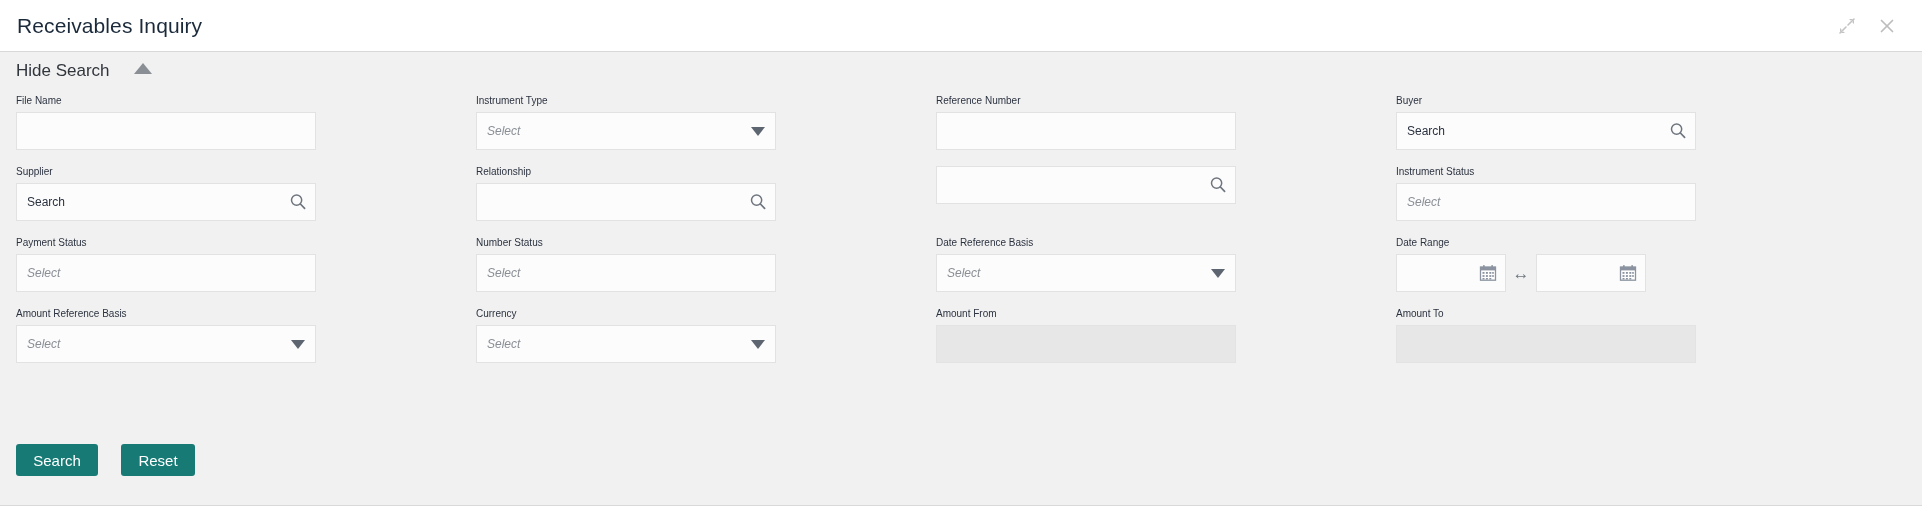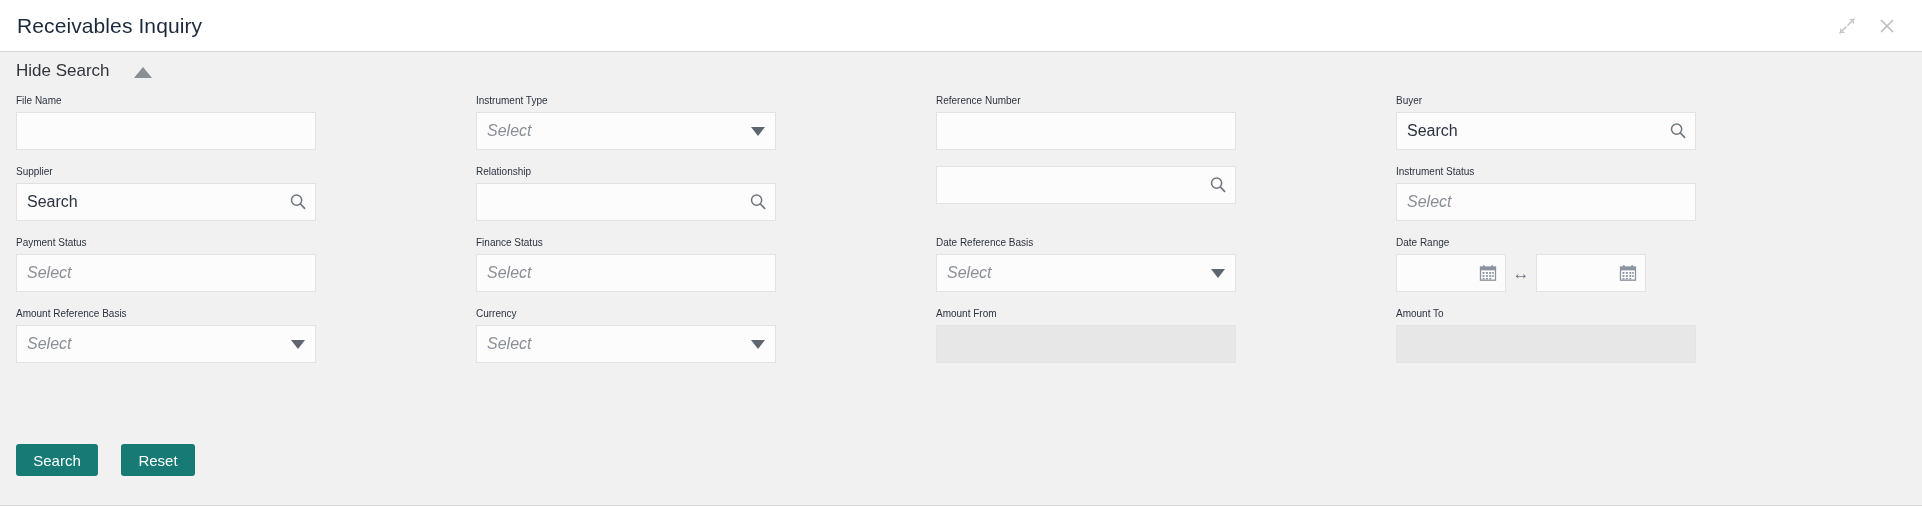--- a/index.html
+++ b/index.html
@@ -64,21 +64,21 @@
     position: relative;
     width: 1922px;
     height: 100%;
     padding: 0;
   }
 
   .hide-search {
     position: absolute;
     left: 16px; top: 9px;
     display: flex;
-    align-items: center;
+    align-items: flex-start;
     gap: 24px;
     cursor: pointer;
   }
   .hide-search-label {
     font-size: 17px;
     color: #30353c;
     white-space: nowrap;
   }
   .caret-up {
     width: 0; height: 0;
@@ -122,21 +122,21 @@
     align-items: center;
   }
   .input-wrap.tall { height: 38px; }
   .input-wrap.disabled {
     background: #e7e7e7;
     border-color: #e3e3e3;
   }
   .input-text {
     flex: 1;
     padding: 0 10px;
-    font-size: 16px;
+    font-size: 12px;
     color: #2b3240;
     white-space: nowrap;
     overflow: hidden;
   }
   .input-text.placeholder {
     color: #8a8f96;
     font-style: italic;
   }
   .input-icon {
     width: 34px;
@@ -311,21 +311,21 @@
             </div>
           </div>
           <div class="row">
             <div class="cell">
               <span class="field-label">Payment Status</span>
               <div class="input-wrap tall">
                 <span class="input-text placeholder">Select</span>
               </div>
             </div>
             <div class="cell">
-              <span class="field-label">Finance Status</span>
+              <span class="field-label">Number Status</span>
               <div class="input-wrap tall">
                 <span class="input-text placeholder">Select</span>
               </div>
             </div>
             <div class="cell">
               <span class="field-label">Date Reference Basis</span>
               <div class="input-wrap tall">
                 <span class="input-text placeholder">Select</span>
                 <span class="caret-down"></span>
               </div>

